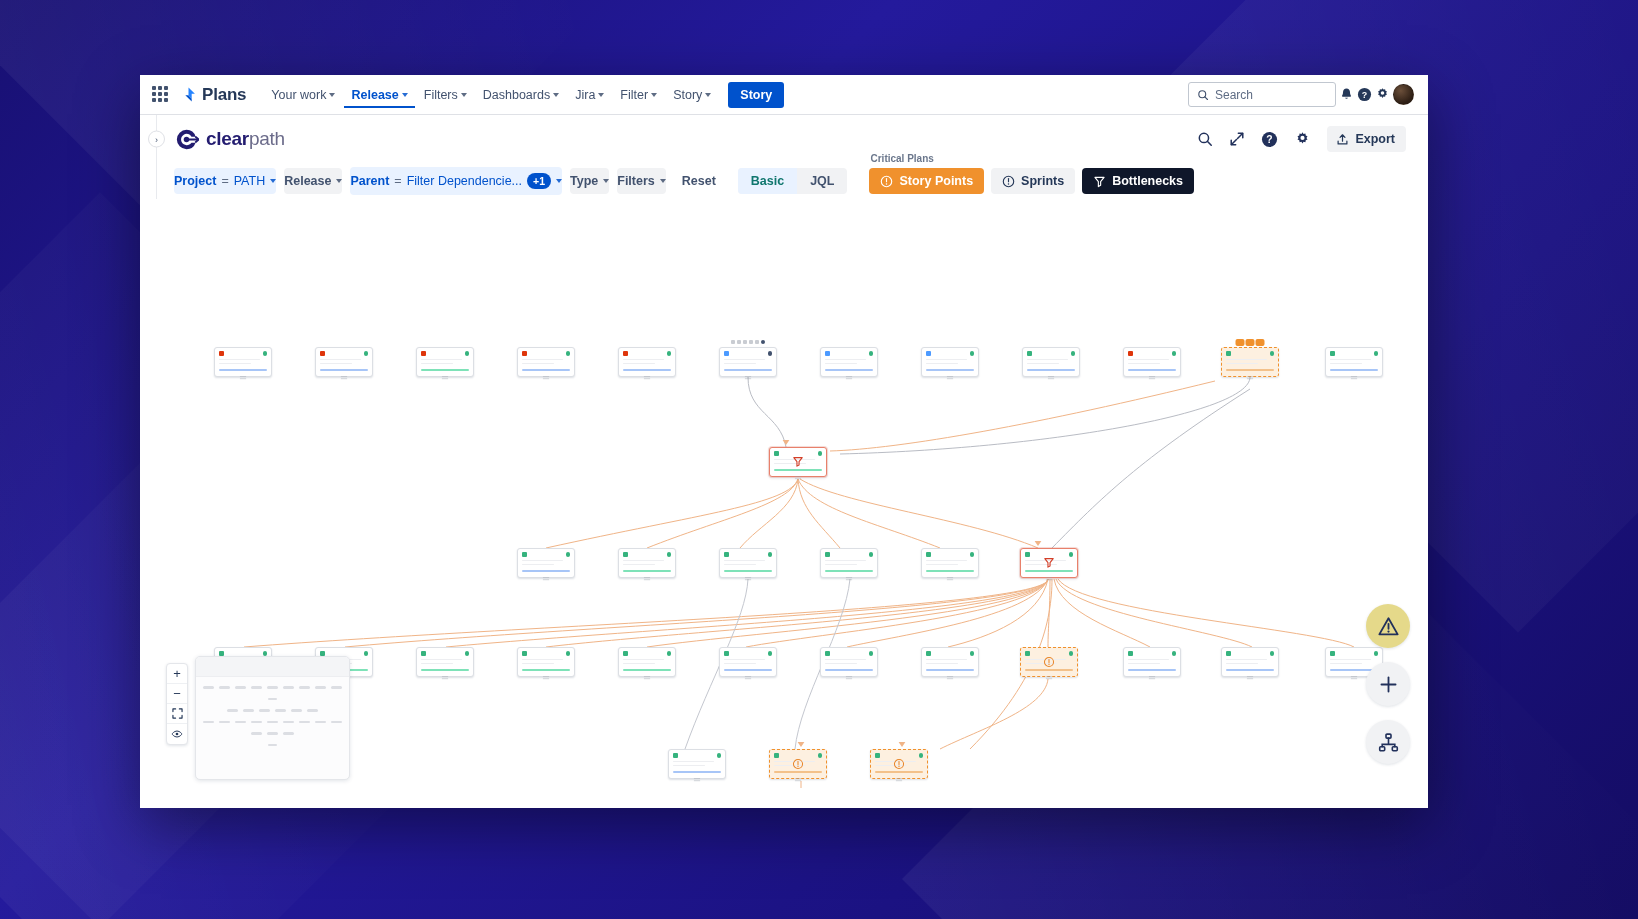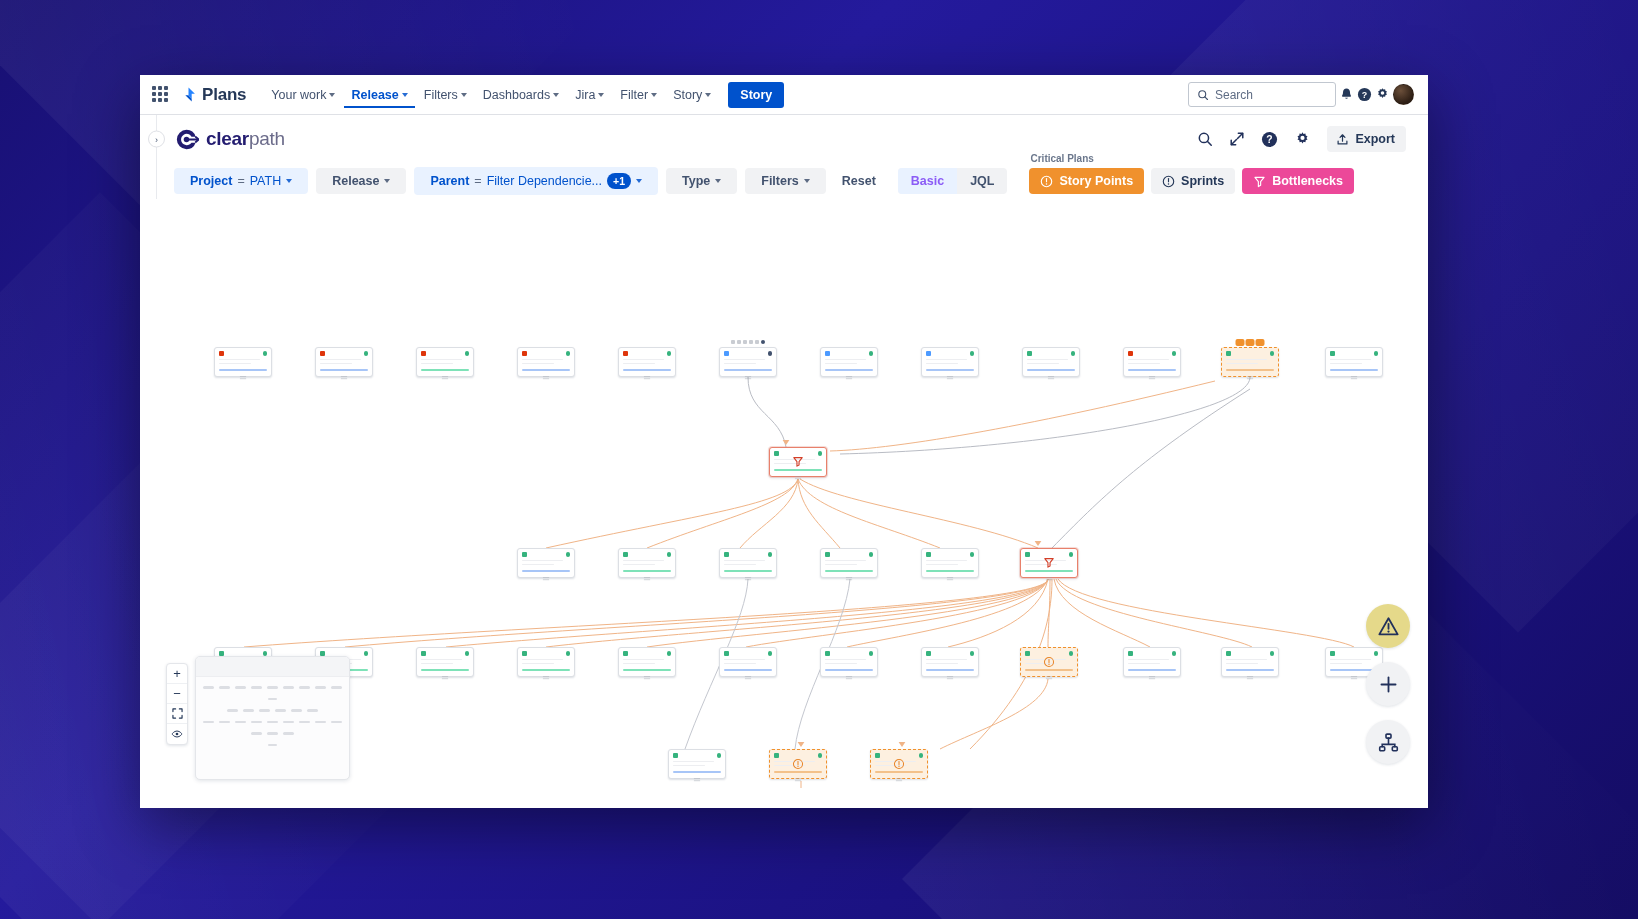--- a/index.html
+++ b/index.html
@@ -118,50 +118,50 @@
     display: flex; align-items: center; gap: 6px; cursor: pointer;
   }
 
   
   .filter-bar {
     display: flex; align-items: center; gap: 8px; padding: 0 22px 0 34px;
     height: 36px; position: relative;
   }
   .chip {
     display: flex; align-items: center; gap: 5px; border-radius: 4px;
-    padding: 6px 16px; font-size: 12.5px; cursor: pointer; white-space: nowrap;
+    padding: 6px 0; font-size: 12.5px; cursor: pointer; white-space: nowrap;
   }
   .chip.plain { background: #f1f2f4; color: #42526e; font-weight: 600; }
   .chip.sel { background: #e9f2ff; color: #0052cc; font-weight: 600; }
   .chip.sel .eq { color: #5e6c84; font-weight: 400; }
   .chip.sel .val { color: #0052cc; font-weight: 400; }
   .chip.reset { background: transparent; color: #42526e; font-weight: 600; padding: 6px 8px; }
   .count-pill {
     background: #0052cc; color: #fff; font-size: 10.5px; font-weight: 700;
     border-radius: 9px; padding: 1px 6px; line-height: 14px;
   }
   .seg {
     display: flex; background: #f1f2f4; border-radius: 4px; overflow: hidden; margin-left: 6px;
   }
   .seg div { font-size: 12.5px; font-weight: 600; padding: 6px 13px; cursor: pointer; }
-  .seg .on { background: #e9f2ff; color: #8b5cf6; }
+  .seg .on { background: #e9f2ff; color: #0f766e; }
   .seg .off { color: #42526e; }
   .cp-group { position: relative; display: flex; gap: 7px; margin-left: 14px; }
   .cp-label {
     position: absolute; top: -15px; left: 1px;
     font-size: 10px; font-weight: 700; color: #6b778c;
   }
   .cp-btn {
     display: flex; align-items: center; gap: 6px;
     border-radius: 4px; padding: 6px 11px; font-size: 12.5px;
     font-weight: 600; cursor: pointer; white-space: nowrap;
   }
   .cp-btn.orange { background: #f0912d; color: #fff; }
   .cp-btn.ghost { background: #f1f2f4; color: #253858; }
-  .cp-btn.red { background: #ec4899; color: #fff; }
+  .cp-btn.red { background: #0f172a; color: #fff; }
 
   
   .canvas { position: relative; height: 589px; background: #fff; overflow: hidden; }
   .canvas svg.edges { position: absolute; inset: 0; width: 100%; height: 100%; }
 
   
   .node {
     position: absolute; width: 58px; height: 30px;
     background: #fff; border: 1px solid #dcdfe4; border-radius: 3px;
     box-shadow: 0 1px 2px rgba(9,30,66,.14);

